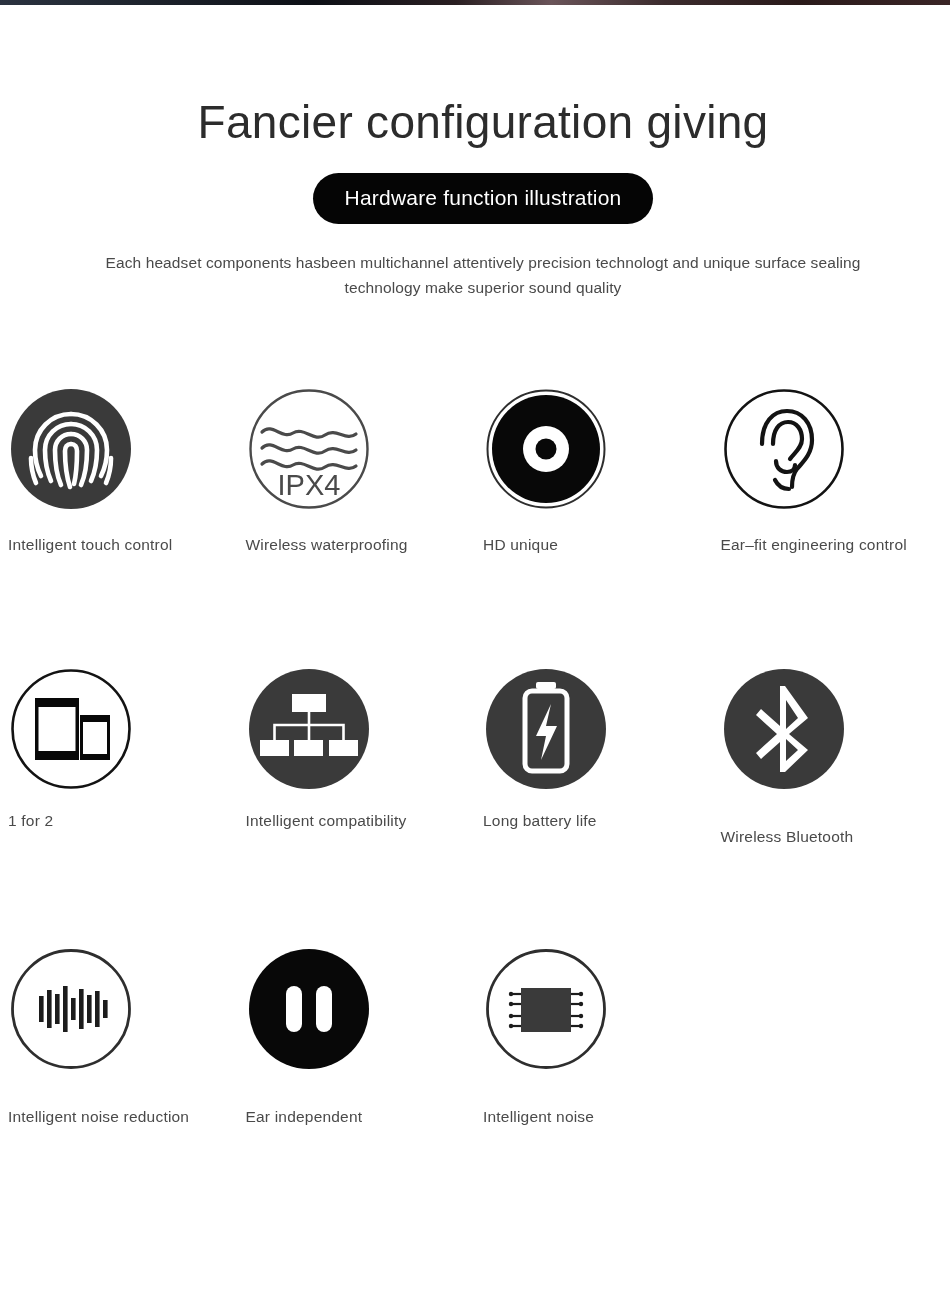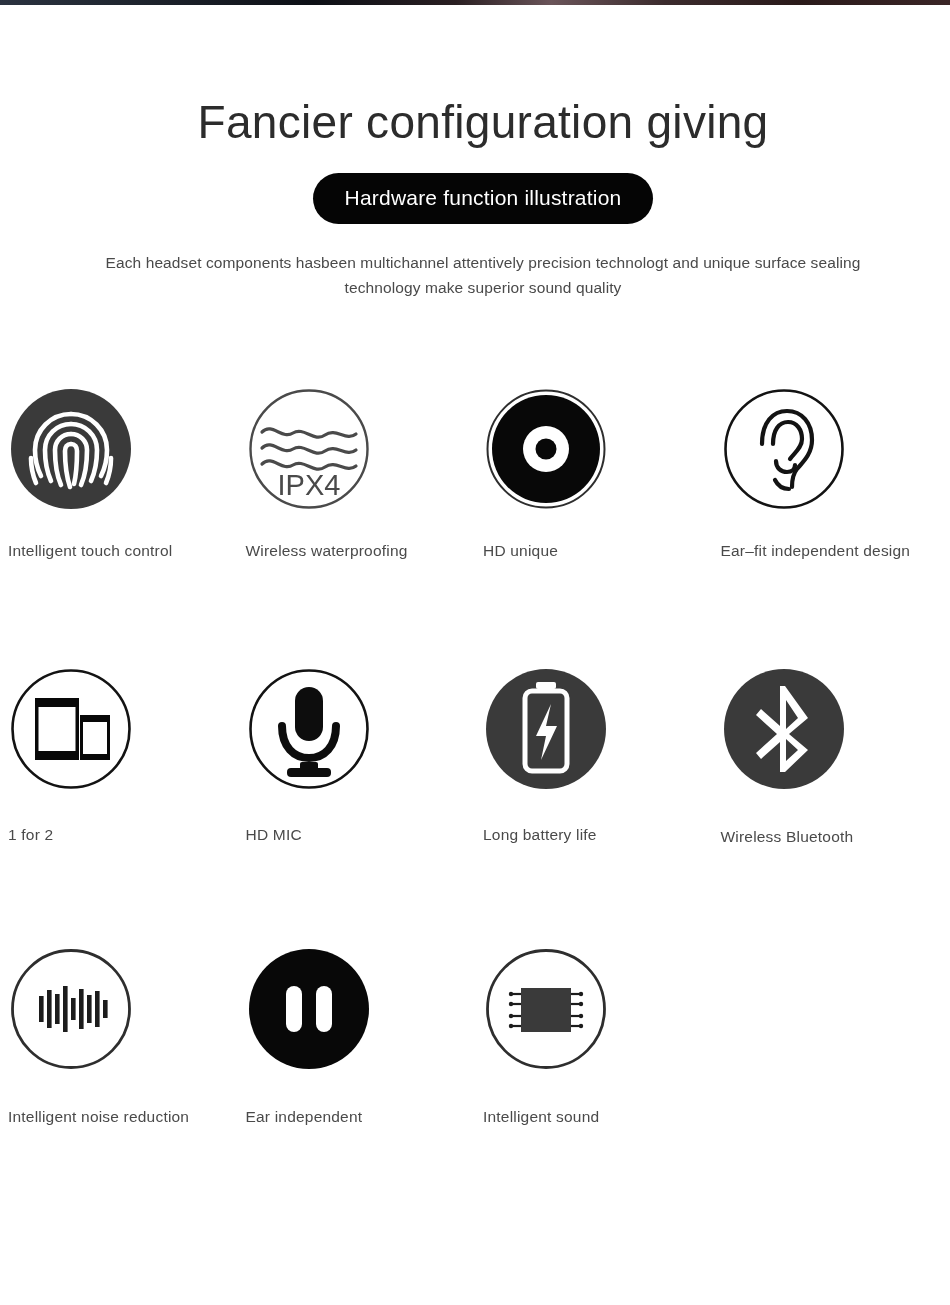--- a/index.html
+++ b/index.html
@@ -89,22 +89,22 @@
   }
   .icon-box svg { display: block; }
   .cell-label {
     margin-top: 20px;
     font-size: 15.5px;
     color: #4a4a4a;
     text-align: center;
     letter-spacing: 0.2px;
     white-space: nowrap;
   }
-  .r1 .cell-label { margin-top: 30px; }
-  .r2 .cell-label { margin-top: 34px; }
+  .r1 .cell-label { margin-top: 24px; }
+  .r2 .cell-label { margin-top: 20px; }
   .r3 .cell-label { margin-top: 36px; }
 </style>
 </head>
 <body>
 
 <div class="top-strip"></div>
 
 <div class="page">
 
   <h1 class="headline">
@@ -172,53 +172,57 @@
         <svg width="122" height="122" viewBox="0 0 122 122">
           <circle cx="61" cy="61" r="58.5" fill="none" stroke="#131313" stroke-width="2.6"></circle>
           <g fill="none" stroke="#131313" stroke-width="4.2" stroke-linecap="round" stroke-linejoin="round">
             <path d="M39 56 C39 34 50 23 64 23 C79 23 89 35 89 52 C89 66 80 74 74 81 C69 87 69 94 69 99"></path>
             <path d="M50 56 C50 42 56 34 65 34 C74 34 79 42 79 51 C79 60 71 65 67 71"></path>
             <path d="M53 73 C53 80 58 84 64 84 C69 84 72 81 72 77"></path>
             <path d="M52 92 C55 98 60 101 66 101"></path>
           </g>
         </svg>
       </div>
-      <div class="cell-label">Ear–fit independent design</div>
+      <div class="cell-label">Ear–fit engineering control</div>
     </div>
 
     <div class="cell r2">
       <div class="icon-box">
         <svg width="122" height="122" viewBox="0 0 122 122">
           <circle cx="61" cy="61" r="58.5" fill="none" stroke="#131313" stroke-width="2.6"></circle>
           <g>
             <rect x="25" y="30" width="44" height="62" fill="#080808"></rect>
             <rect x="28.5" y="39" width="37" height="44" fill="#ffffff"></rect>
             <rect x="70" y="47" width="30" height="45" fill="#080808"></rect>
             <rect x="73" y="54" width="24" height="32" fill="#ffffff"></rect>
           </g>
         </svg>
       </div>
       <div class="cell-label">1 for 2</div>
     </div>
 
-
     <div class="cell r2">
       <div class="icon-box">
         <svg width="122" height="122" viewBox="0 0 122 122">
-          <circle cx="61" cy="61" r="58.5" fill="none" stroke="#131313" stroke-width="2.6"></circle>
-          <g fill="#0d0d0d">
-            <rect x="47" y="19" width="28" height="54" rx="14"></rect>
-            <rect x="52" y="94" width="18" height="8" rx="2"></rect>
-            <rect x="39" y="100" width="44" height="9" rx="4"></rect>
-          </g>
-          <path d="M34 58 C34 79 46 90 61 90 C76 90 88 79 88 58" fill="none" stroke="#0d0d0d" stroke-width="8" stroke-linecap="round"></path>
-        </svg>
-      </div>
-      <div class="cell-label">HD MIC</div>
-    </div>
+          <circle cx="61" cy="61" r="60" fill="#3a3a3a"></circle>
+          <g fill="#ffffff">
+            <rect x="44" y="26" width="34" height="18"></rect>
+            <rect x="12" y="72" width="29" height="16"></rect>
+            <rect x="46" y="72" width="29" height="16"></rect>
+            <rect x="81" y="72" width="29" height="16"></rect>
+          </g>
+          <g fill="none" stroke="#ffffff" stroke-width="2.6">
+            <path d="M61 44 L61 72"></path>
+            <path d="M26.5 72 L26.5 57 L95.5 57 L95.5 72"></path>
+          </g>
+        </svg>
+      </div>
+      <div class="cell-label">Intelligent compatibility</div>
+    </div>
+
 
     <div class="cell r2">
       <div class="icon-box">
         <svg width="122" height="122" viewBox="0 0 122 122">
           <circle cx="61" cy="61" r="60" fill="#3a3a3a"></circle>
           <rect x="51" y="14" width="20" height="7" rx="2" fill="#ffffff"></rect>
           <rect x="40" y="23" width="42" height="80" rx="7" fill="none" stroke="#ffffff" stroke-width="5"></rect>
           <path d="M66 36 L51 68 L61 68 L56 92 L72 58 L61 58 Z" fill="#ffffff"></path>
         </svg>
       </div>
@@ -286,17 +290,17 @@
               <circle cx="26" cy="56" r="2.2"></circle>
             <circle cx="26" cy="68" r="2.2"></circle>
               <circle cx="26" cy="78" r="2.2"></circle>
             <circle cx="96" cy="46" r="2.2"></circle>
               <circle cx="96" cy="56" r="2.2"></circle>
             <circle cx="96" cy="68" r="2.2"></circle>
               <circle cx="96" cy="78" r="2.2"></circle>
           </g>
         </svg>
       </div>
-      <div class="cell-label">Intelligent sound</div>
+      <div class="cell-label">Intelligent noise</div>
     </div>
 
   </div>
 </div>
 
 </body></html>

